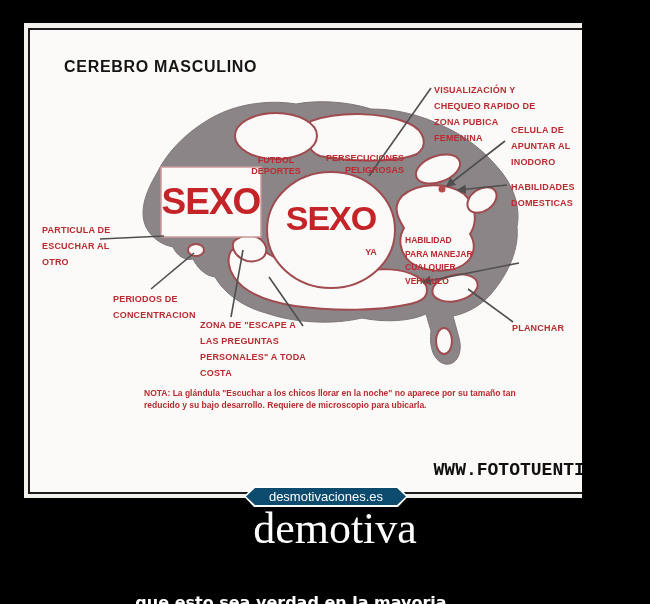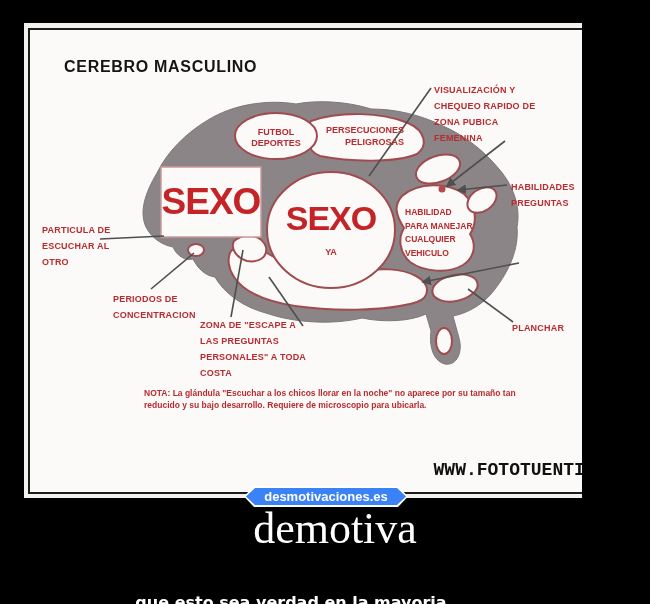--- a/index.html
+++ b/index.html
@@ -19,34 +19,34 @@
 
   .heading {
     position:absolute; left:64px; top:58px;
     font-size:16px; font-weight:bold; letter-spacing:0.7px; color:#151515;
   }
   .lbl {
     position:absolute; color:#b92b30; font-size:9px; line-height:16px;
     font-weight:bold; white-space:pre-line; letter-spacing:0.2px;
   }
   .region-label {
-    position:absolute; color:#b92b30; font-weight:bold; white-space:pre-line;
+    position:absolute; color:#b92b30; font-weight:bold; white-space:pre-line;margin-top:28px;
   }
   .sexo-left {
     position:absolute; left:161px; top:167px; width:100px; height:70px;
     display:flex; align-items:center; justify-content:center;
     font-size:37px; font-weight:bold; color:#c42428; letter-spacing:-1px;
   }
   .sexo-center {
     position:absolute; left:268px; top:199px; width:126px; text-align:center;
     font-size:34px; font-weight:bold; color:#c42428; letter-spacing:-1px;
   }
   .sexo-center-sub {
     position:absolute; left:268px; top:247px; width:126px; text-align:center;
-    font-size:9px; font-weight:bold; color:#b92b30;
+    font-size:9px; font-weight:bold; color:#b92b30;padding-left:40px;
   }
   .futbol   { left:244px; top:127px; width:64px; text-align:center; font-size:9px; line-height:11px; }
   .persecuciones { left:312px; top:124px; width:92px; text-align:right; font-size:9px; line-height:12px; }
   .vehiculo { left:405px; top:206px; font-size:8.5px; line-height:13.5px; }
 
   .note {
     position:absolute; left:144px; top:388px; width:430px;
     color:#b92b30; font-size:8.5px; line-height:11.5px; font-weight:bold;
     white-space:pre-line;
   }
@@ -59,24 +59,24 @@
     color:#101010; font-size:18px; font-weight:bold;
     font-family:"Liberation Mono", monospace;
   }
   .badge-outer {
     position:absolute; left:244px; top:486px; width:164px; height:21px;
     background:#ffffff;
     clip-path:polygon(10px 0, 154px 0, 164px 10.5px, 154px 21px, 10px 21px, 0 10.5px);
   }
   .badge-inner {
     position:absolute; left:2px; top:2px; width:160px; height:17px;
-    background:#3b82f6; color:#ffffff;
+    background:#0c4a6e; color:#ffffff;
     clip-path:polygon(9px 0, 151px 0, 160px 8.5px, 151px 17px, 9px 17px, 0 8.5px);
     display:flex; align-items:center; justify-content:center;
-    font-size:13px; font-weight:bold;
+    font-size:13px; font-weight:normal;
   }
   .caption-title {
     position:absolute; left:0; top:503px; width:100%; text-align:center;
     color:#ffffff; font-family:"Liberation Serif", serif; font-size:44px; font-weight:normal;padding-left:44px;
   }
   .caption-subtitle {
     position:absolute; left:0; top:560px; width:100%; text-align:center;
     color:#ffffff; font-family:"DejaVu Sans", sans-serif; font-size:16px; font-weight:bold;margin-top:33px;
   }
 </style>
@@ -153,22 +153,25 @@
 PELIGROSAS</div>
   <div class="region-label vehiculo">HABILIDAD
 PARA MANEJAR
 CUALQUIER
 VEHICULO</div>
 
   <div class="lbl" style="left:434px; top:82px;">VISUALIZACIÓN Y
 CHEQUEO RAPIDO DE
 ZONA PUBICA
 FEMENINA</div>
+  <div class="lbl" style="left:511px; top:122px;">CELULA DE
+APUNTAR AL
+INODORO</div>
   <div class="lbl" style="left:511px; top:179px;">HABILIDADES
-PREGUNTAS</div>
+DOMESTICAS</div>
   <div class="lbl" style="left:512px; top:320px;">PLANCHAR</div>
   <div class="lbl" style="left:113px; top:291px;">PERIODOS DE
 CONCENTRACION</div>
   <div class="lbl" style="left:42px;  top:222px;">PARTICULA DE
 ESCUCHAR AL
 OTRO</div>
   <div class="lbl" style="left:200px; top:317px;">ZONA DE "ESCAPE A
 LAS PREGUNTAS
 PERSONALES" A TODA
 COSTA</div>

